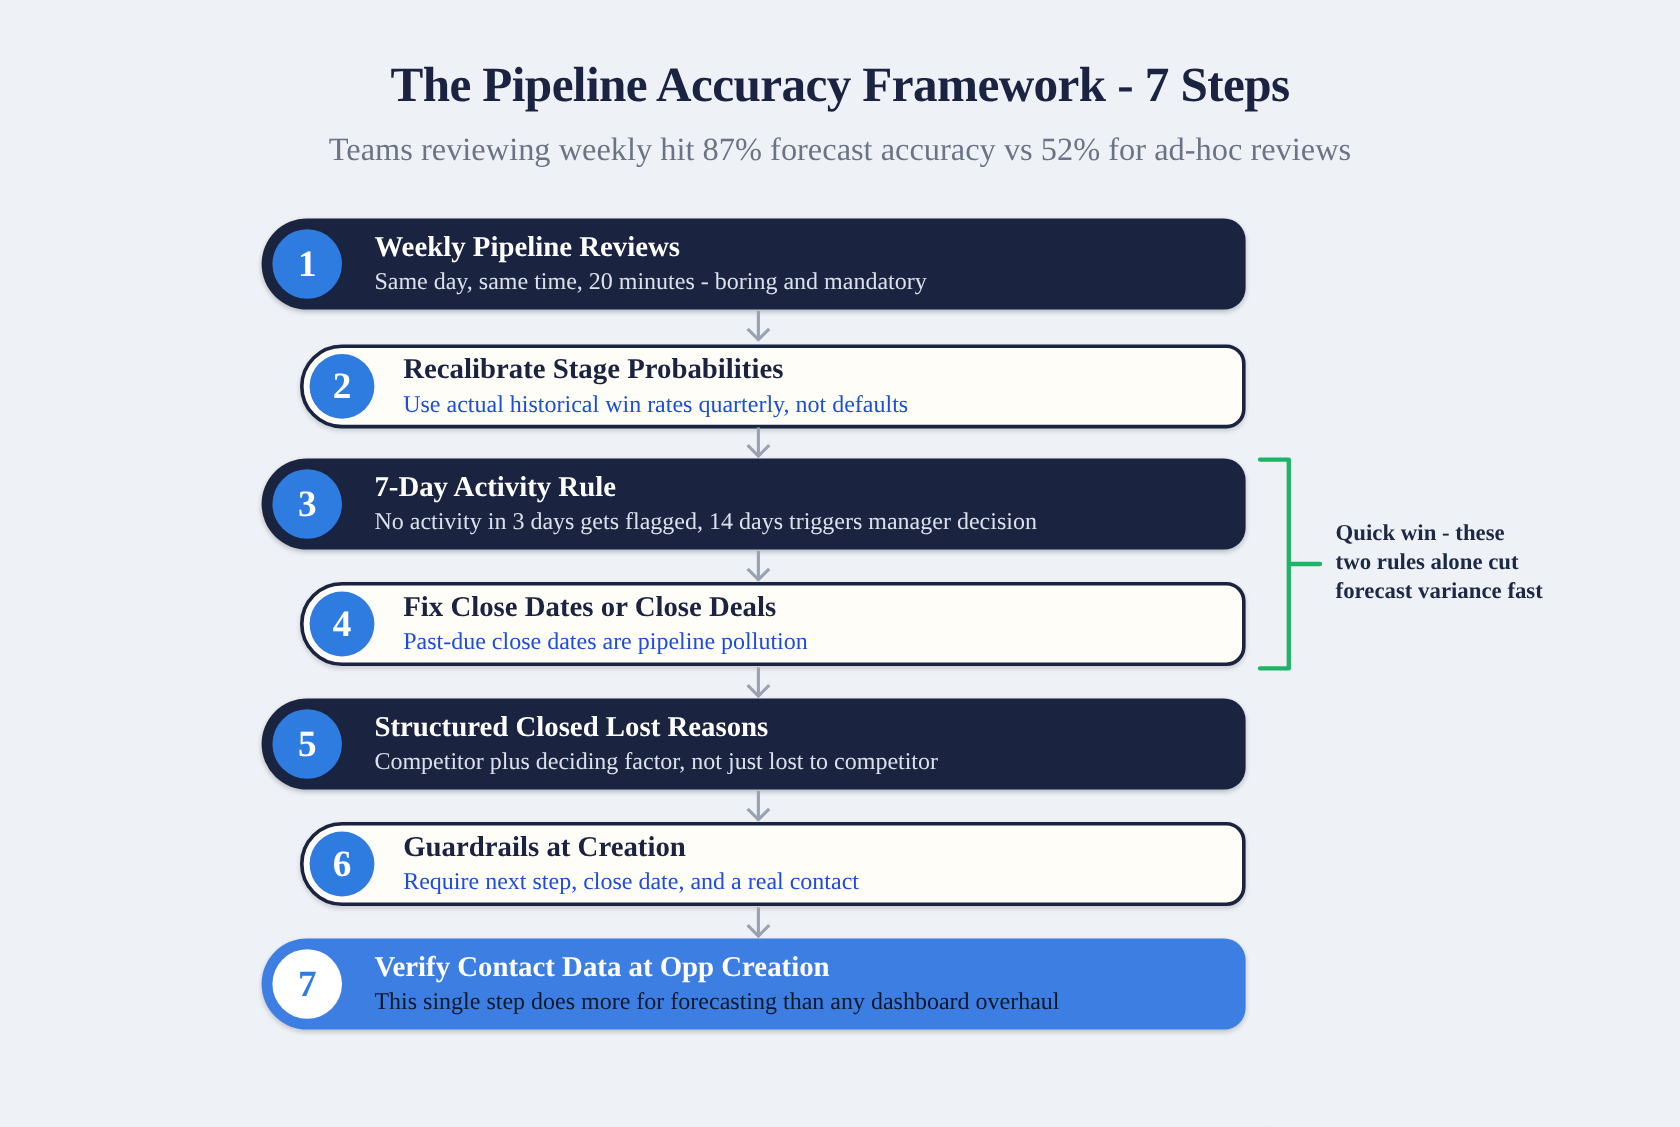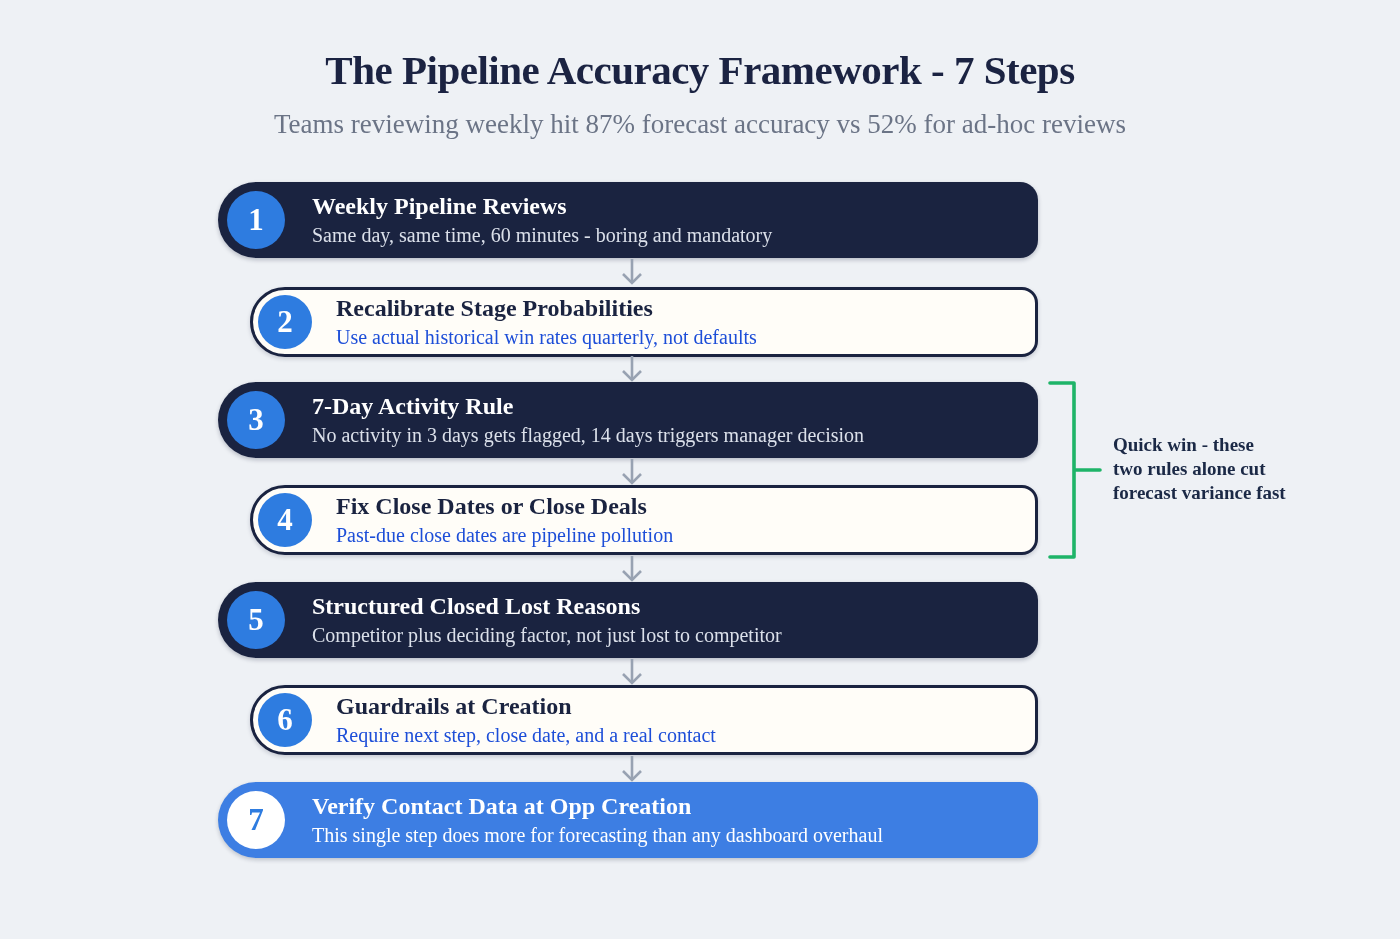--- a/index.html
+++ b/index.html
@@ -98,21 +98,21 @@
     font-size: 20px;
     font-weight: 400;
     margin-top: 4px;
     line-height: 1.15;
   }
   .pill.dark .pill-title { color: #ffffff; }
   .pill.dark .pill-desc  { color: #dbe0ea; }
   .pill.light .pill-title { color: #1a2340; }
   .pill.light .pill-desc  { color: #1d4ed8; }
   .pill.accent .pill-title { color: #ffffff; }
-  .pill.accent .pill-desc  { color: #ffffff; }
+  .pill.accent .pill-desc  { color: #0f172a; }
   
   .arrow {
     position: absolute;
     left: 618px;
     width: 28px;
     height: 27px;
   }
   
   .bracket {
     position: absolute;
@@ -142,21 +142,21 @@
     <div class="main-title">The Pipeline Accuracy Framework - 7 Steps</div>
     <div class="sub-title">Teams reviewing weekly hit 87% forecast accuracy vs 52% for ad-hoc reviews</div>
   </div>
 
   <div class="pill dark" style="top:182px">
     <div class="badge">
       <span>1</span>
     </div>
     <div class="pill-text">
       <div class="pill-title">Weekly Pipeline Reviews</div>
-      <div class="pill-desc">Same day, same time, 60 minutes - boring and mandatory</div>
+      <div class="pill-desc">Same day, same time, 20 minutes - boring and mandatory</div>
     </div>
   </div>
 
   <svg class="arrow" style="top:259px" viewBox="0 0 28 27">
     <line x1="14" y1="0" x2="14" y2="23" stroke="#98a2b2" stroke-width="2.6"></line>
     <polyline points="5,15 14,24 23,15" fill="none" stroke="#98a2b2" stroke-width="2.6"></polyline>
   </svg>
 
   <div class="pill light" style="top:287px">
     <div class="badge">

